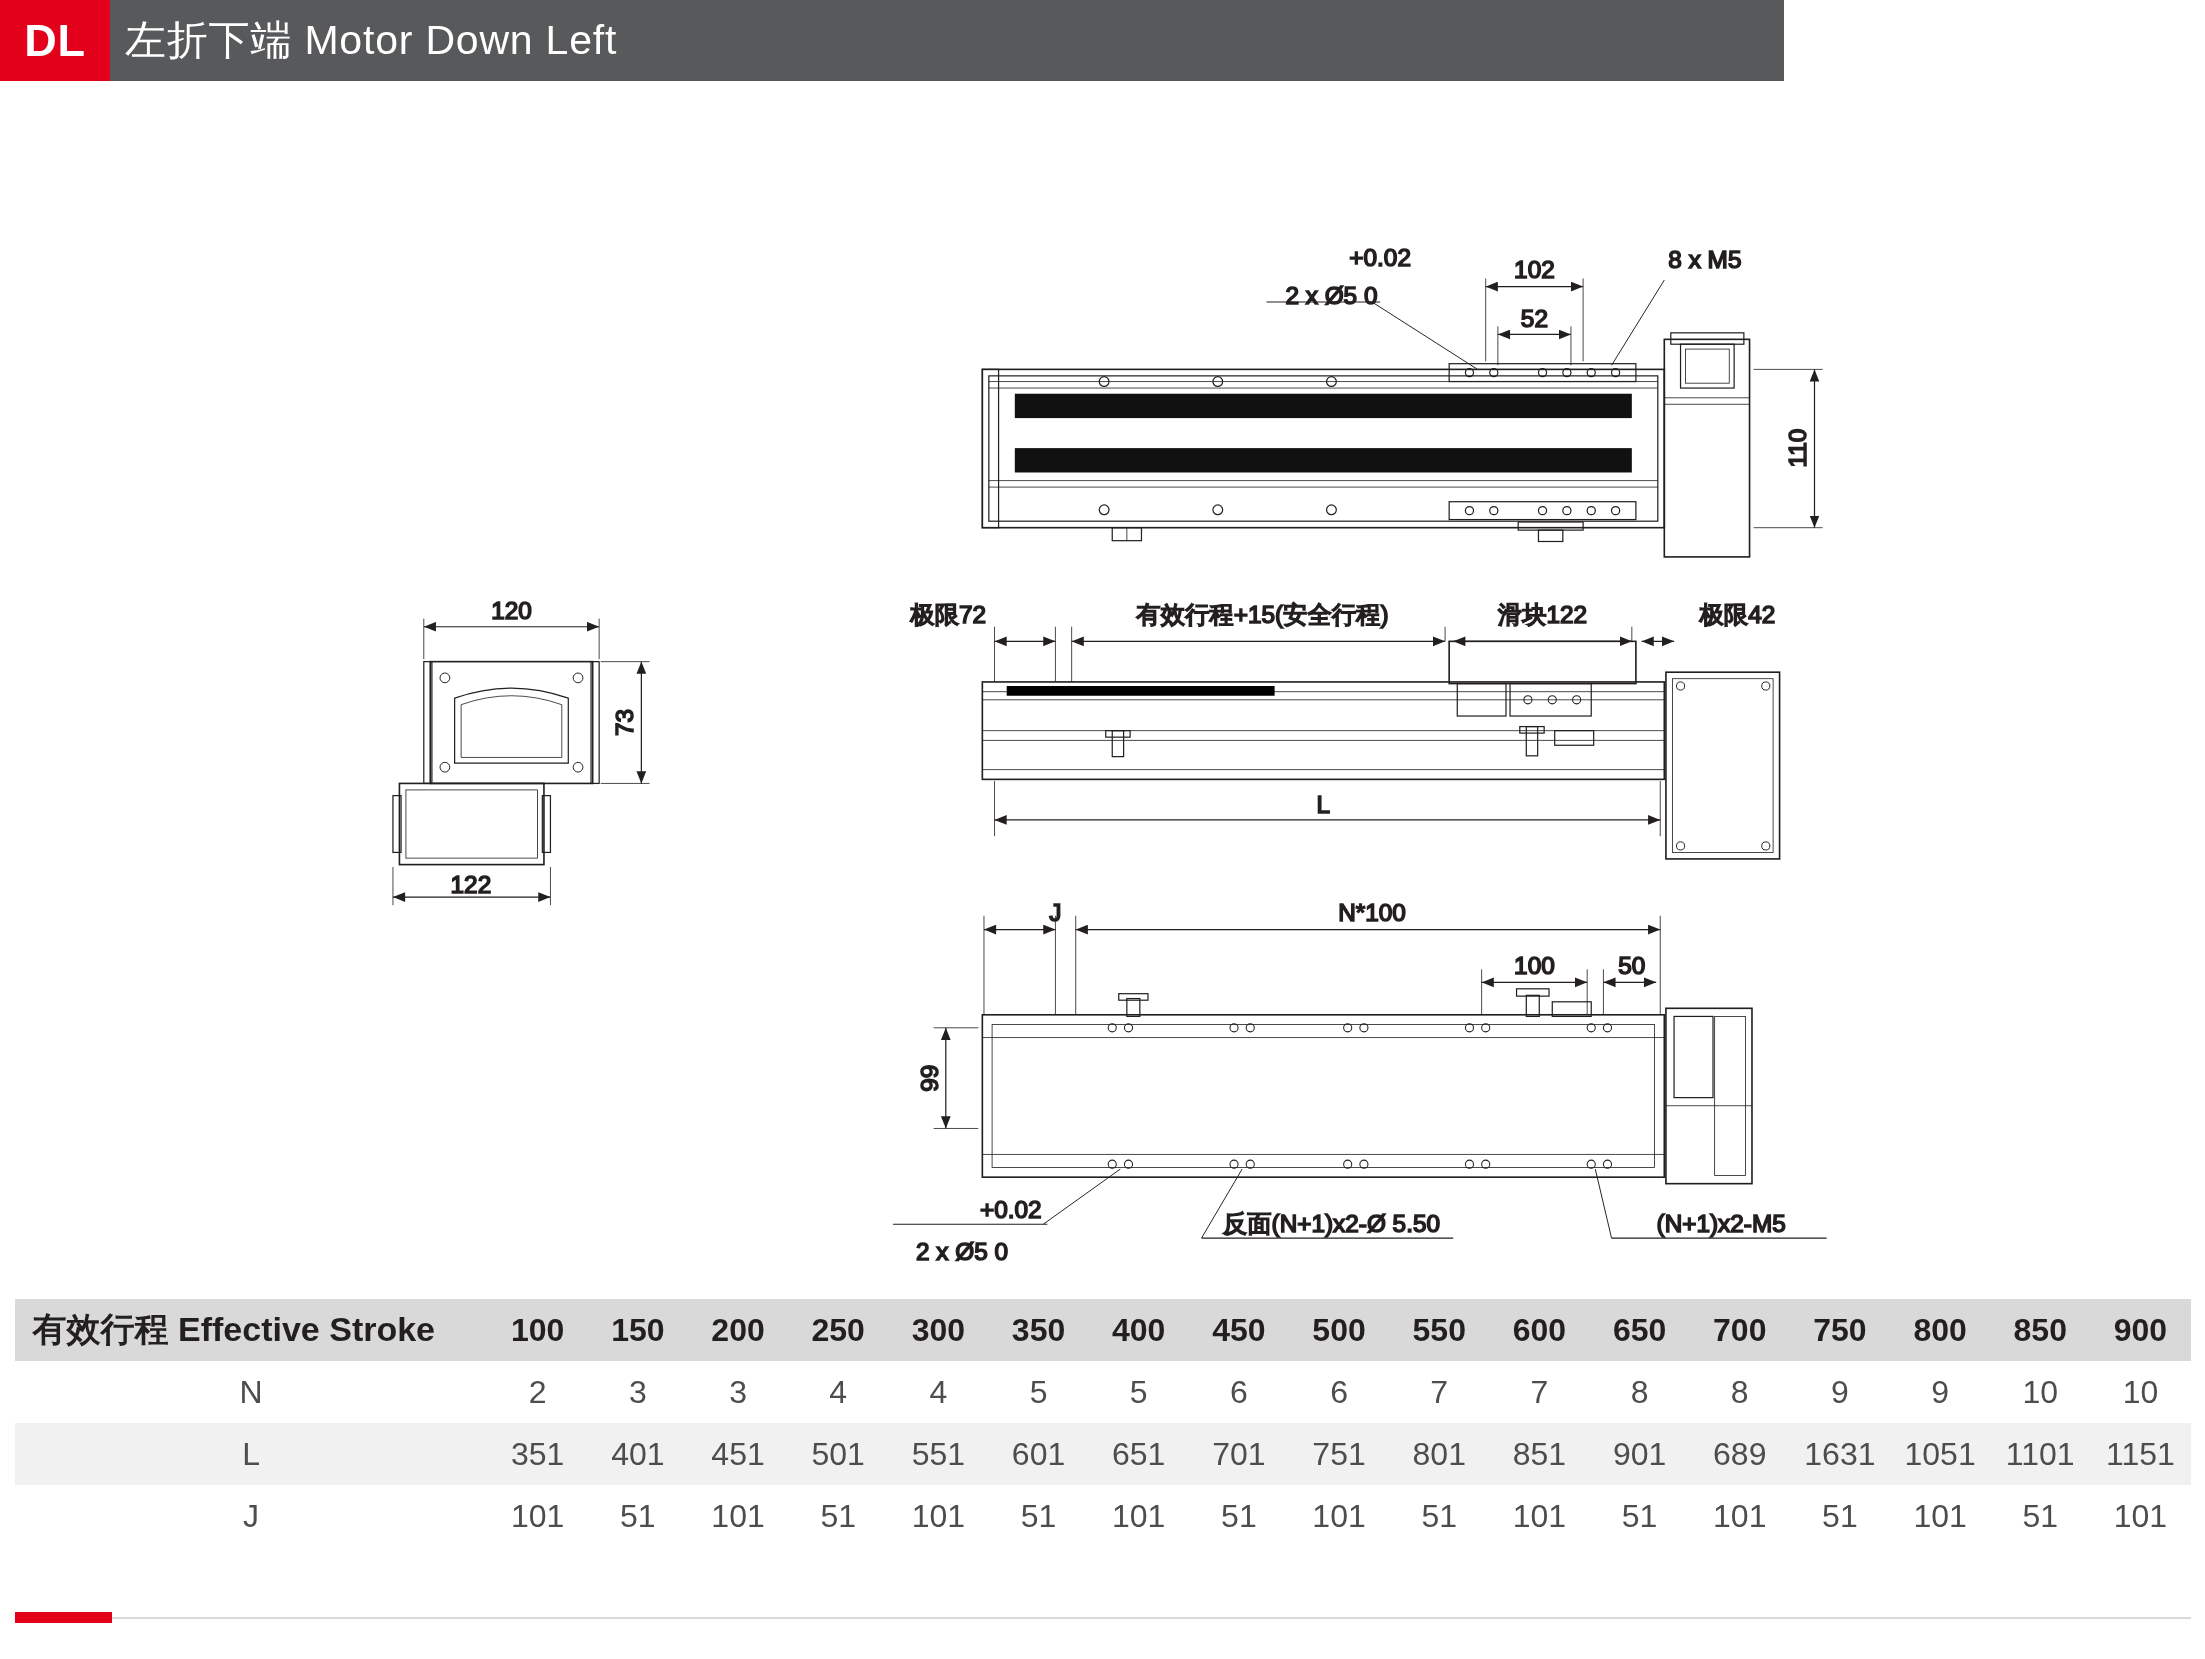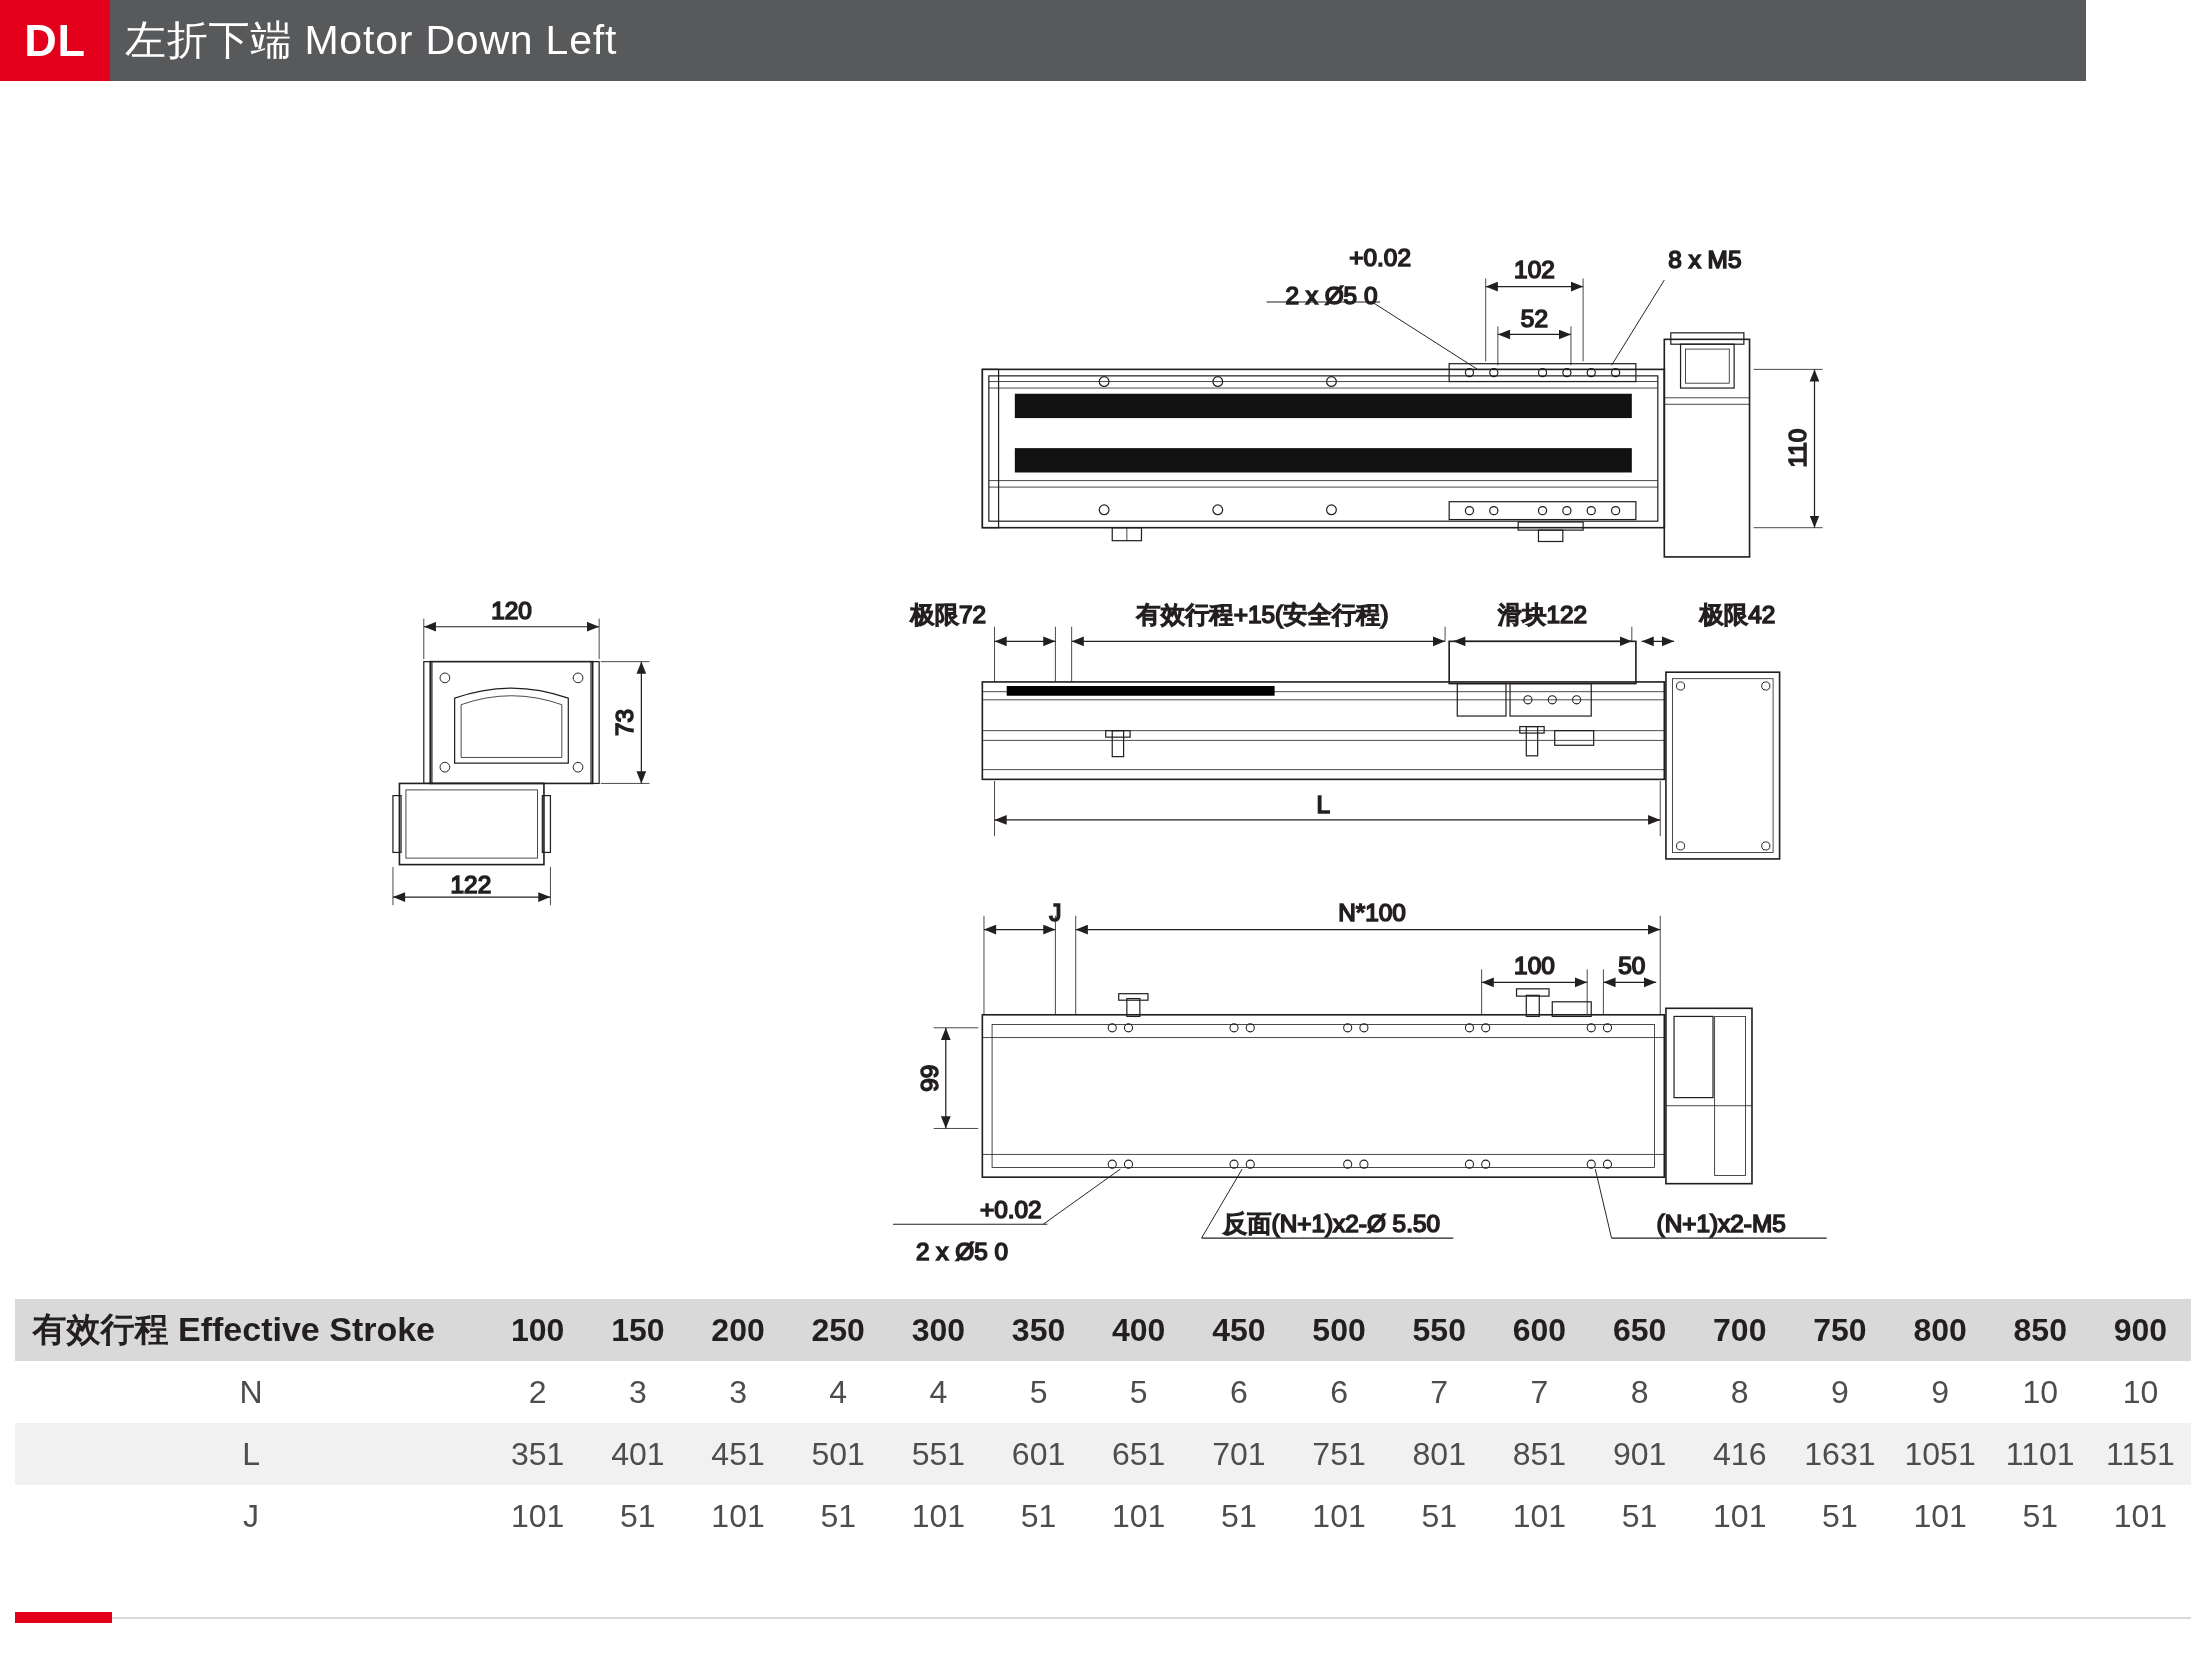--- a/index.html
+++ b/index.html
@@ -13,21 +13,21 @@
     font-family: "Liberation Sans", sans-serif;
     color: #231f20;
     overflow: hidden;
     position: relative;
   }
 
   
   .header {
     position: absolute;
     left: 0; top: 0;
-    width: 2086px;
+    width: 1784px;
     height: 81px;
     background: #58595b;
     display: flex;
     align-items: center;
   }
   .header-badge {
     width: 110px;
     height: 81px;
     background: #e2001a;
     color: #ffffff;
@@ -440,21 +440,21 @@
         <td>451</td>
         <td>501</td>
         <td>551</td>
         <td>601</td>
         <td>651</td>
         <td>701</td>
         <td>751</td>
         <td>801</td>
         <td>851</td>
         <td>901</td>
-        <td>416</td>
+        <td>689</td>
         <td>1631</td>
         <td>1051</td>
         <td>1101</td>
         <td>1151</td>
       </tr>
       <tr class="row-even">
         <td class="label-cell">J</td>
         <td>101</td>
         <td>51</td>
         <td>101</td>

